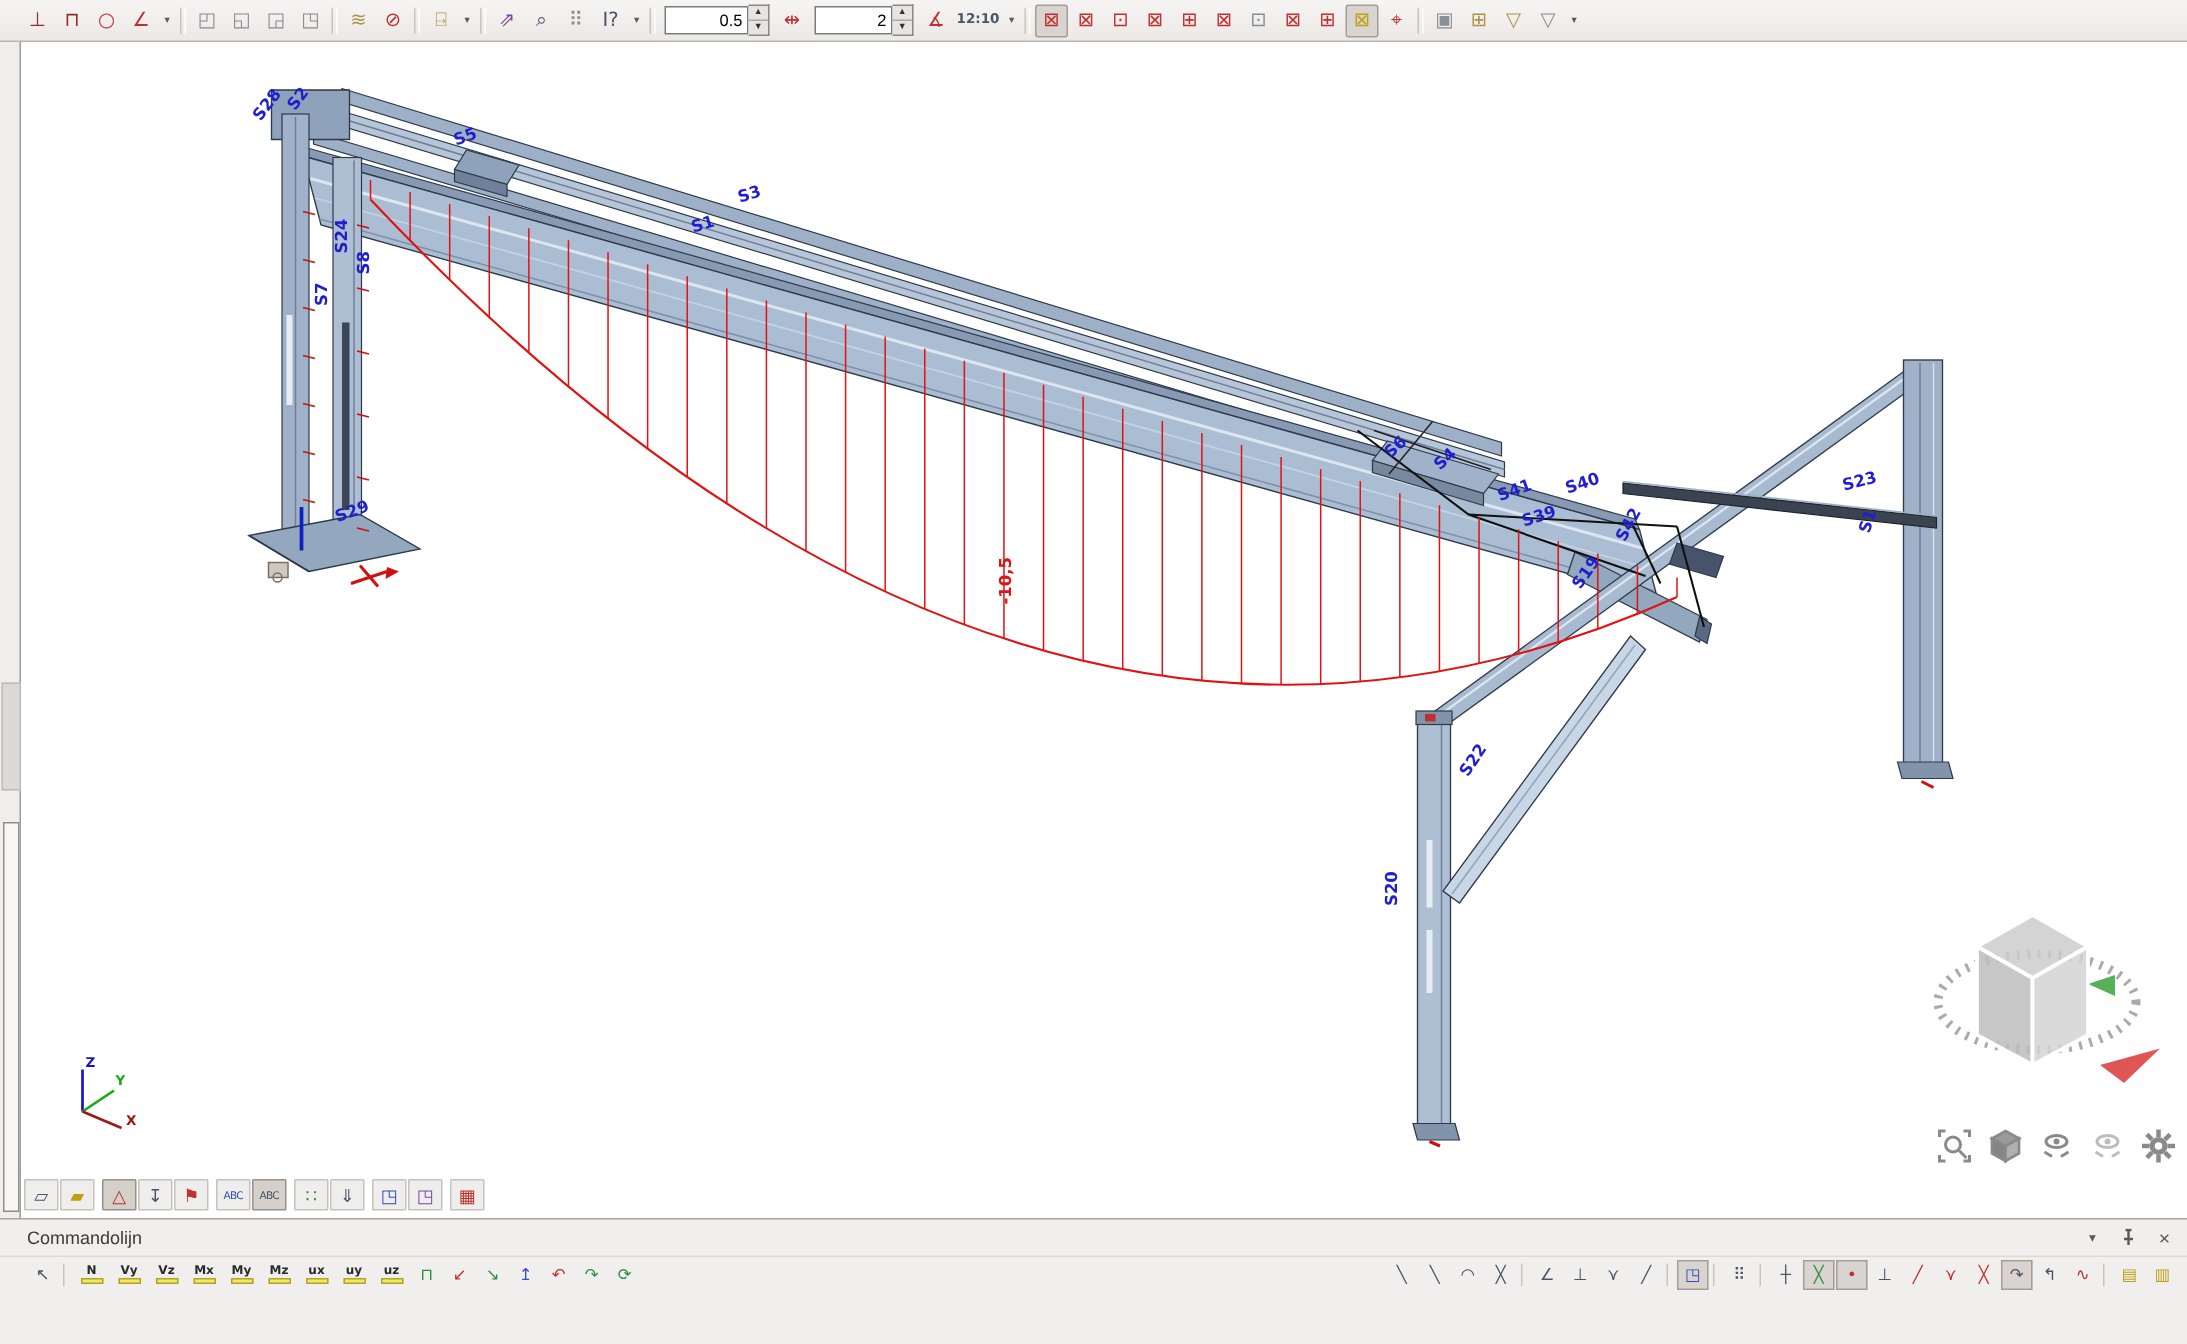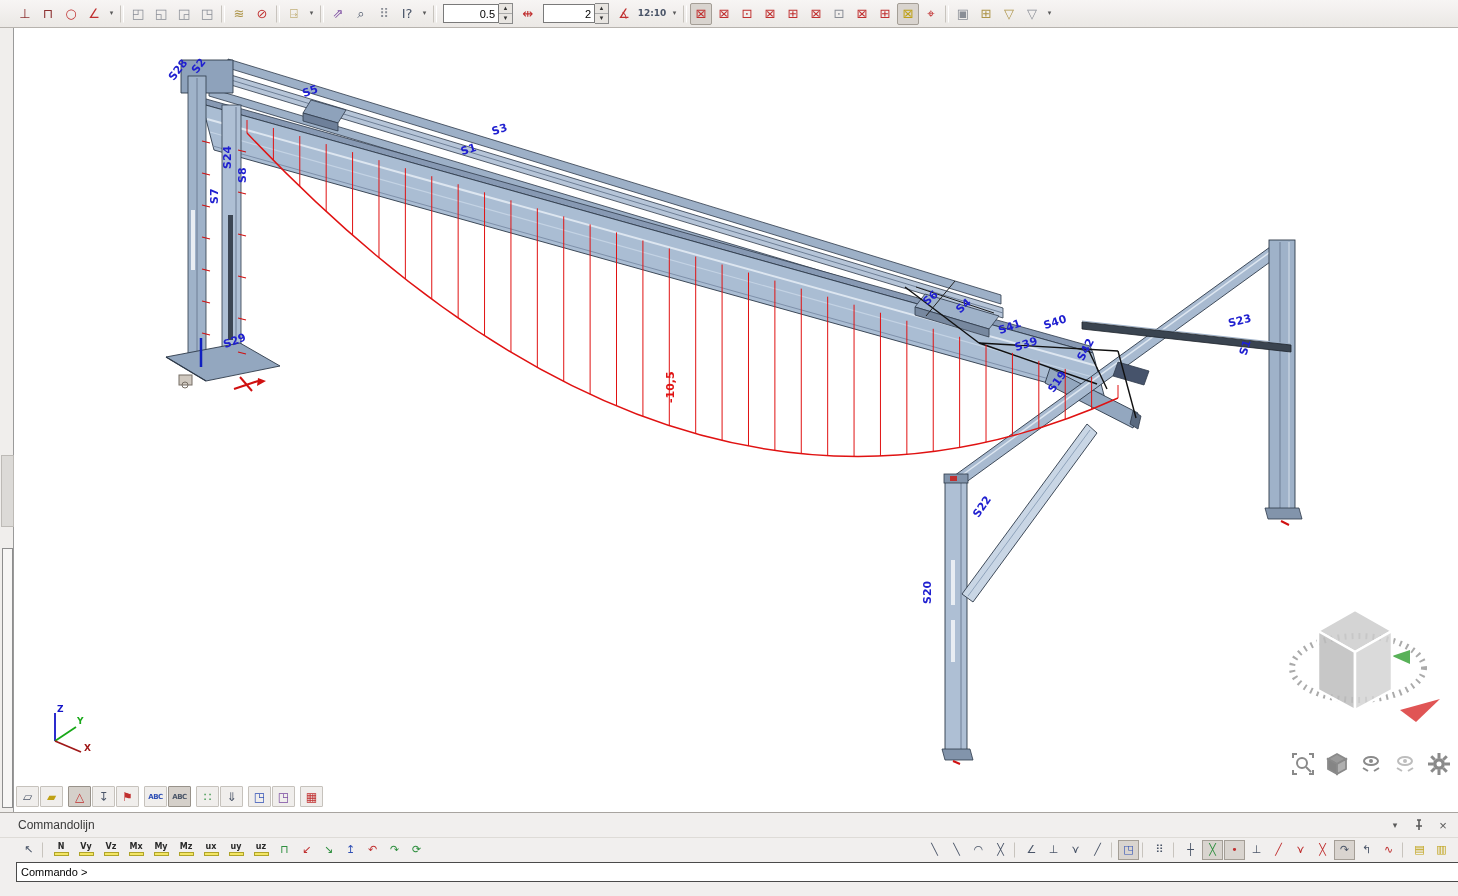--- a/index.html
+++ b/index.html
@@ -44,21 +44,21 @@
   .left-strip .pane{position:absolute;left:2px;top:520px;width:9px;height:258px;border:1px solid #8d8d8d;background:#f7f6f5;}
   svg.scene{position:absolute;left:0;top:0;width:1458px;height:896px;z-index:3;pointer-events:none;}
   .labels{position:absolute;left:0;top:0;width:1458px;height:896px;z-index:5;pointer-events:none;}
   .mlabel{position:absolute;font-family:"DejaVu Sans",sans-serif;font-size:11px;font-weight:bold;
     color:#1f1fd0;transform-origin:0 100%;white-space:nowrap;}
   
   .view-toolbar{position:absolute;left:16px;top:786px;z-index:6;display:flex;gap:1px;align-items:center;}
   .vbtn{width:23px;height:21px;display:flex;align-items:center;justify-content:center;
     background:#f0eeec;border:1px solid #c6c2bc;border-radius:1px;padding:0;
     font-family:"DejaVu Sans",sans-serif;font-size:12px;}
-  .vbtn[data-small="1"]{font-size:7px;font-weight:bold;letter-spacing:-.5px;}
+  .vbtn[data-small="1"]{font-size:7px;font-weight:normal;letter-spacing:-.5px;}
   .vbtn[data-state="on"]{background:#d5d0ca;border-color:#98928a;}
   .vbtn[data-kind="sep"]{width:3px;border:none;background:transparent;}
   
   .cube-tools{position:absolute;left:1291px;top:752px;z-index:6;display:flex;gap:10px;}
   .cbtn{width:24px;height:24px;border:none;background:transparent;padding:0;}
   
   .bottom-panel{position:absolute;left:0;top:812px;width:1458px;height:84px;z-index:10;
     background:#f1efee;border-top:1px solid #a8a4a0;box-sizing:border-box;}
   .panel-title{height:24px;display:flex;align-items:center;padding-left:18px;color:#3a3a3a;
     font-size:12px;border-bottom:1px solid #dedbd7;}
@@ -785,16 +785,13 @@
         <button class="sbtn" data-kind="icon" data-tone="yellow">
           <span>▤</span>
         </button>
 
         <button class="sbtn" data-kind="icon" data-tone="yellow">
           <span>▥</span>
         </button>
 
     </div>
   </div>
-  <div class="cmd-row">
-    <input class="cmd-input" value="Commando &gt;" style="">
-  </div>
 </div>
 
 </body></html>

